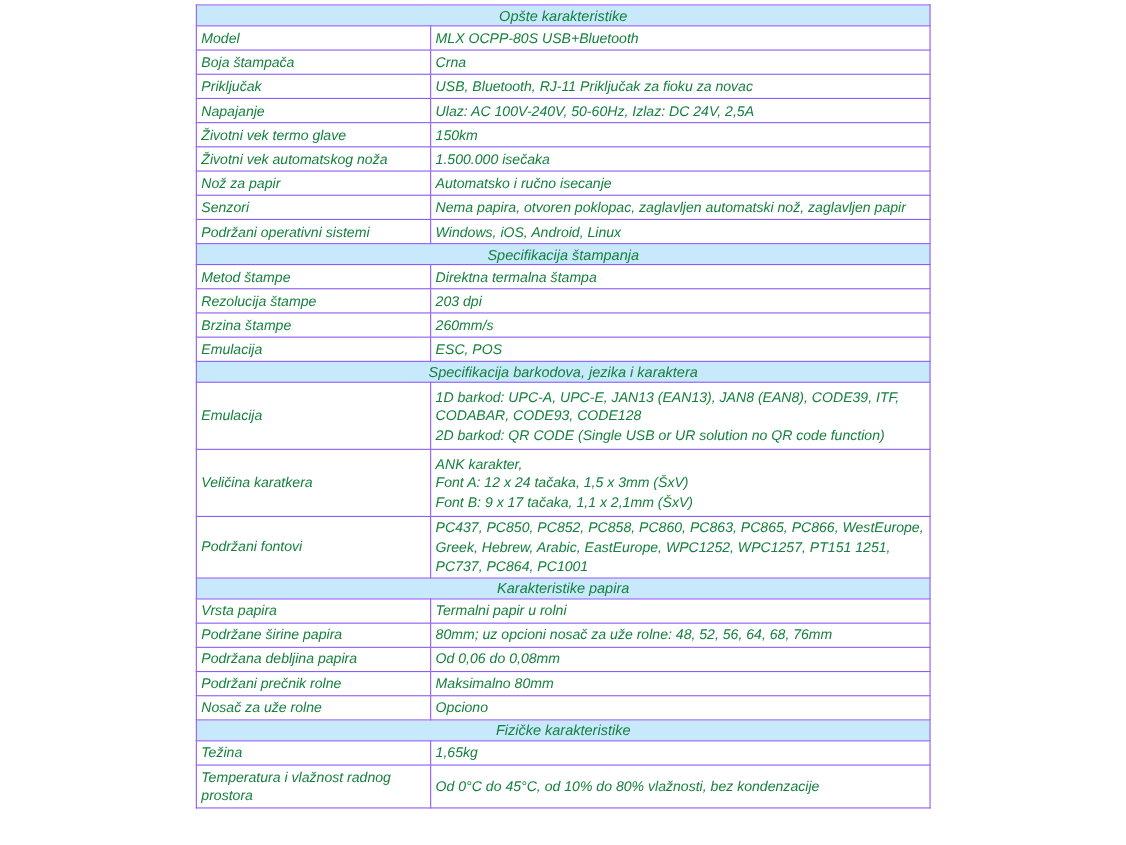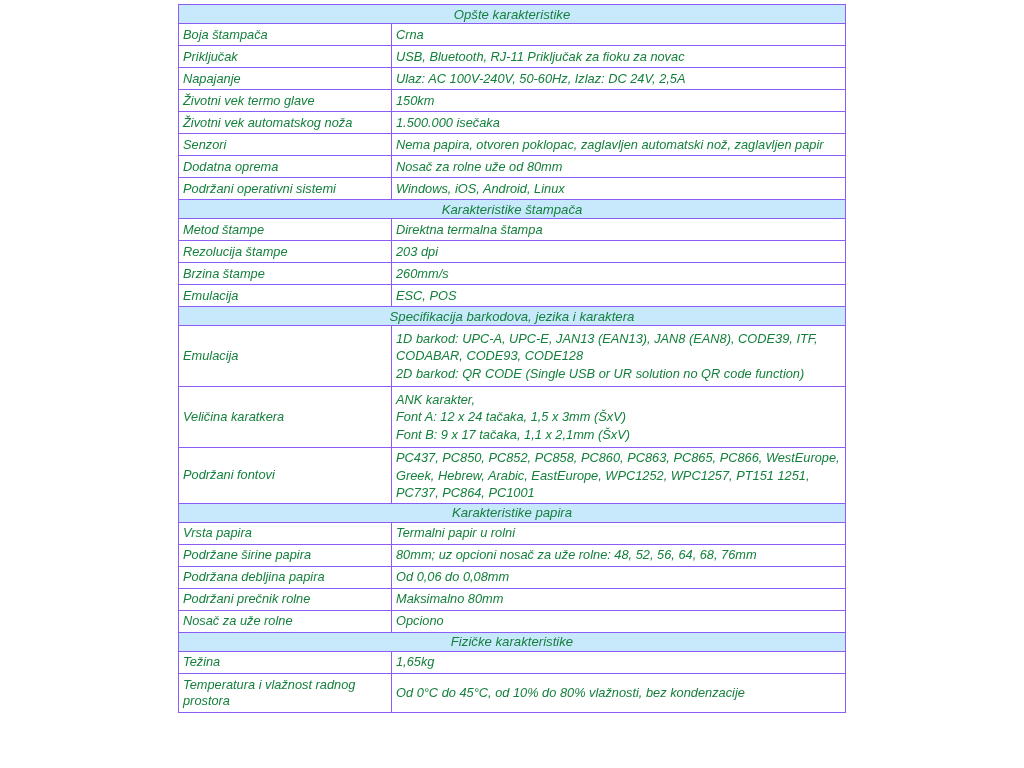--- a/index.html
+++ b/index.html
@@ -58,54 +58,58 @@
   <table class="spec">
     <colgroup>
         <col class="c1">
         <col class="c2">
       </colgroup>
     <tbody>
       <tr class="sec">
         <td colspan="2">Opšte karakteristike</td>
       </tr>
       <tr class="row">
+        <td class="lbl">Model</td>
+        <td class="val">MLX OCPP-80S USB+Bluetooth</td>
+      </tr>
+      <tr class="row">
         <td class="lbl">Boja štampača</td>
         <td class="val">Crna</td>
       </tr>
       <tr class="row">
         <td class="lbl">Priključak</td>
         <td class="val">USB, Bluetooth, RJ-11 Priključak za fioku za novac</td>
       </tr>
       <tr class="row">
         <td class="lbl">Napajanje</td>
         <td class="val">Ulaz: AC 100V-240V, 50-60Hz, Izlaz: DC 24V, 2,5A</td>
       </tr>
       <tr class="row">
         <td class="lbl">Životni vek termo glave</td>
         <td class="val">150km</td>
       </tr>
       <tr class="row">
         <td class="lbl">Životni vek automatskog noža</td>
         <td class="val">1.500.000 isečaka</td>
       </tr>
       <tr class="row">
+        <td class="lbl">Nož za papir</td>
+        <td class="val">Automatsko i ručno isecanje</td>
+      </tr>
+      <tr class="row">
         <td class="lbl">Senzori</td>
         <td class="val">Nema papira, otvoren poklopac, zaglavljen automatski nož, zaglavljen papir</td>
-      </tr>
-      <tr class="row">
-        <td class="lbl">Dodatna oprema</td>
-        <td class="val">Nosač za rolne uže od 80mm</td>
       </tr>
       <tr class="row">
         <td class="lbl">Podržani operativni sistemi</td>
         <td class="val">Windows, iOS, Android, Linux</td>
       </tr>
 
       <tr class="sec">
-        <td colspan="2">Karakteristike štampača</td>
+        <td colspan="2">Specifikacija štampanja</td>
       </tr>
       <tr class="row">
         <td class="lbl">Metod štampe</td>
         <td class="val">Direktna termalna štampa</td>
       </tr>
       <tr class="row">
         <td class="lbl">Rezolucija štampe</td>
         <td class="val">203 dpi</td>
       </tr>
       <tr class="row">

